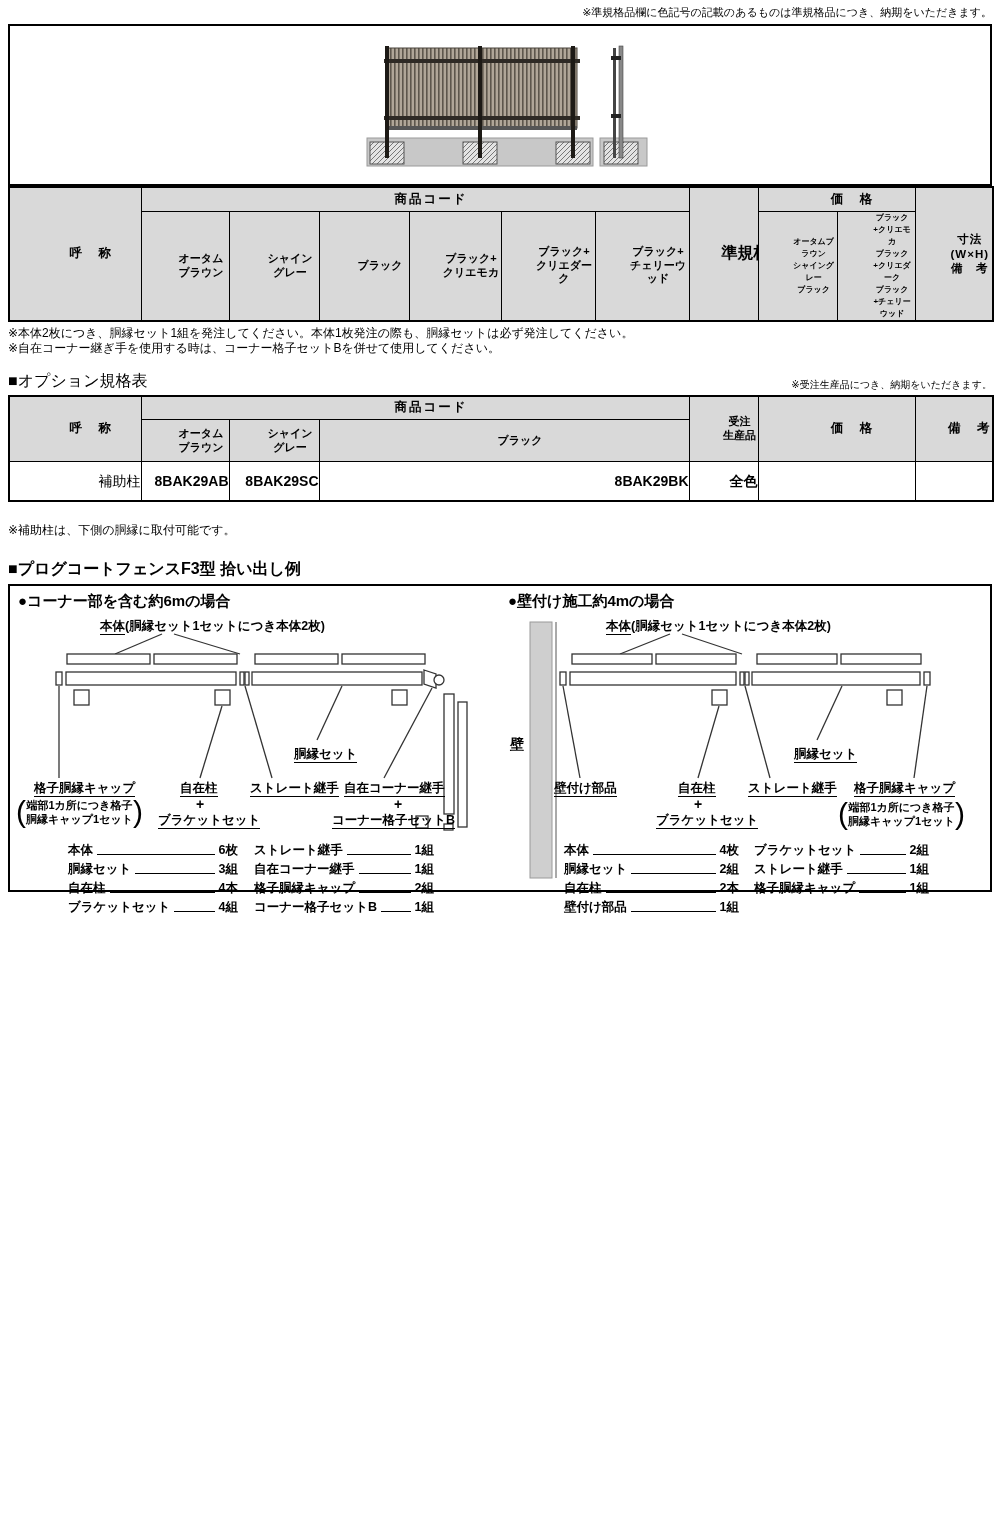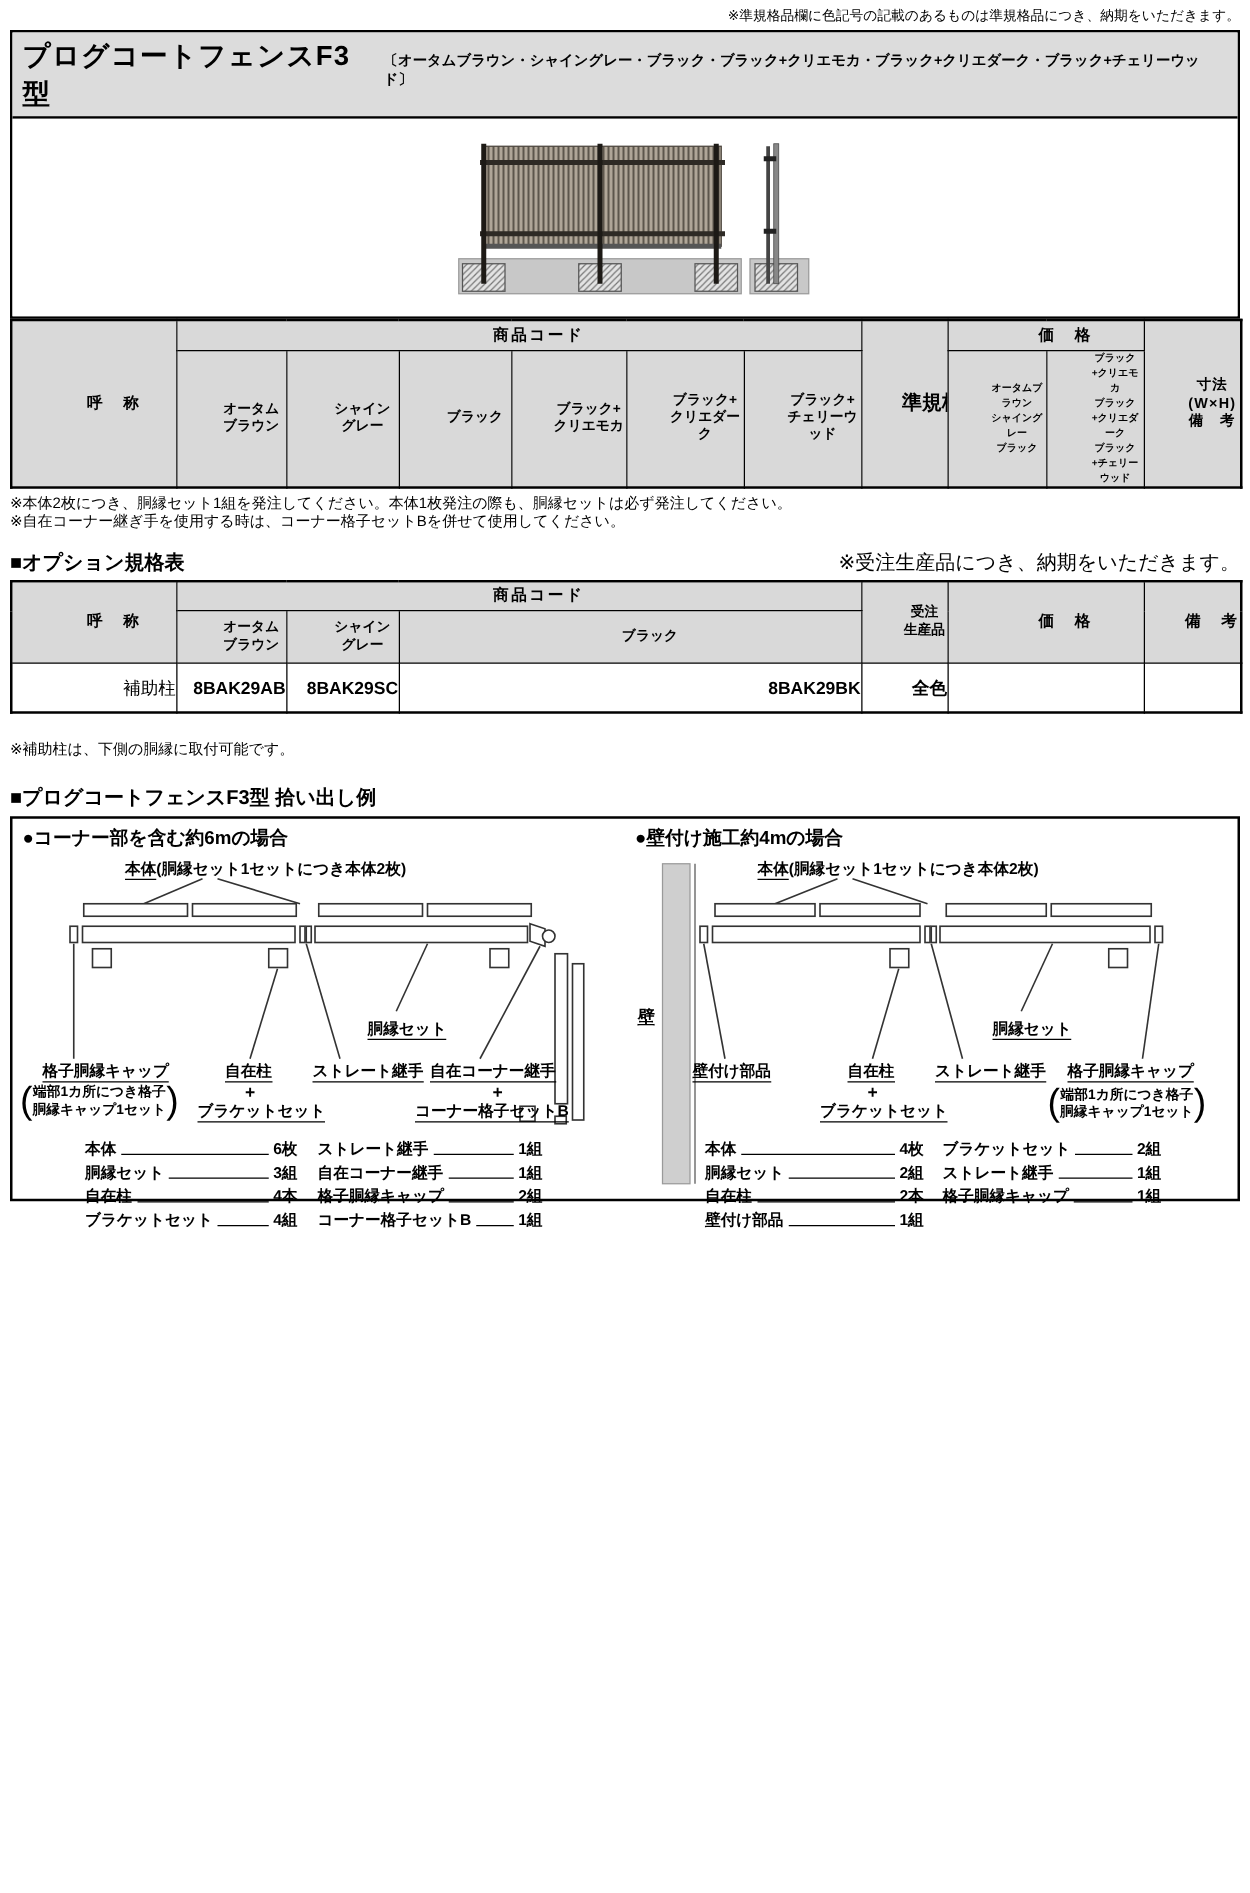--- a/index.html
+++ b/index.html
@@ -35,22 +35,22 @@
   td { height:17px; font-size:11px; text-align:center; line-height:1; }
   td.name-cell { font-size:10.5px; background:#fff; }
   td.code { font-weight:bold; font-size:11px; }
   td.stdc { font-weight:bold; font-size:11.5px; }
 
   .notes { margin:4px 0 10px 0; }
   .notes div { font-size:12px; line-height:1.3; }
 
   
   .opt-head-row { display:flex; justify-content:space-between; align-items:flex-end; margin-top:14px; }
-  .sec-heading { font-size:16px; font-weight:bold; }
-  .small-note { font-size:16px; }
+  .sec-heading { font-size:16px; font-weight:normal; }
+  .small-note { font-size:10px; }
   table.opt { margin-top:3px; }
   table.opt .h2 th { height:42px; }
   table.opt td { height:39px; font-size:14px;text-align:right; }
   .opt-footnote { font-size:12px; margin-top:20px; }
 
   
   .example-heading { margin-top:20px; font-size:16px; font-weight:bold; }
   .example-box { border:2px solid #000; margin-top:4px; height:308px; position:relative; }
   .diagram { position:absolute; top:2px; width:488px; height:300px; }
   .diagram.left  { left:2px; }
@@ -69,24 +69,20 @@
   .p-leader { flex:1; border-bottom:1.5px solid #000; margin:0 4px 4px 4px; }
   .p-qty { white-space:nowrap; }
   .wall-label { position:absolute; font-size:14px; font-weight:bold; }
 </style>
 </head>
 <body>
 
 <div class="top-note">※準規格品欄に色記号の記載のあるものは準規格品につき、納期をいただきます。</div>
 
 <div class="frame">
-  <div class="title-bar">
-    <span class="title-main">プログコートフェンスF3型</span>
-    <span class="title-colors">〔オータムブラウン・シャイングレー・ブラック・ブラック+クリエモカ・ブラック+クリエダーク・ブラック+チェリーウッド〕</span>
-  </div>
   <div class="illus">
     <svg width="984" height="158">
       <defs>
         <pattern id="slats" width="4" height="8" patternUnits="userSpaceOnUse">
           <rect width="4" height="8" fill="#b0a698"></rect>
           <rect x="0" width="1.6" height="8" fill="#5d564c"></rect>
         </pattern>
         <pattern id="hatch" width="5" height="5" patternUnits="userSpaceOnUse">
           <rect width="5" height="5" fill="#e3e3e3"></rect>
           <path d="M0,5 L5,0 M-1,1 L1,-1 M4,6 L6,4" stroke="#777" stroke-width="1"></path>

